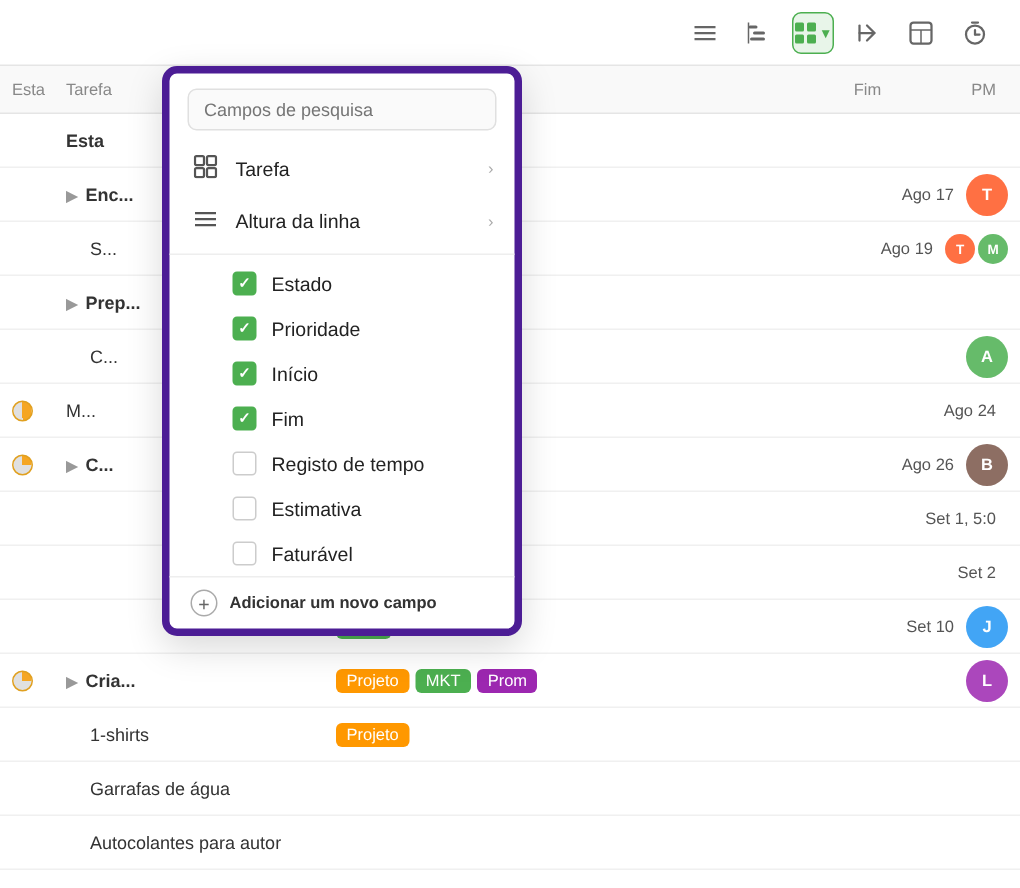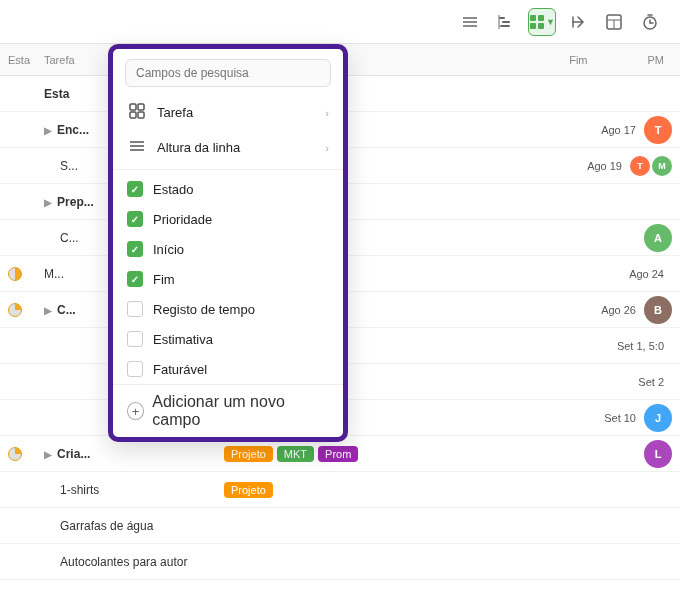--- a/index.html
+++ b/index.html
@@ -174,20 +174,21 @@
       outline: none;
       background: #fafafa;
     }
 
     .dropdown-item {
       display: flex;
       align-items: center;
       padding: 7px 14px;
       gap: 10px;
       cursor: pointer;
+      margin-left: 28px;
     }
     .checkbox {
       width: 16px;
       height: 16px;
       border: 1.5px solid #ccc;
       border-radius: 3px;
       display: flex;
       align-items: center;
       justify-content: center;
       flex-shrink: 0;
@@ -250,22 +251,23 @@
       border-radius: 50%;
       border: 1.5px solid #aaa;
       display: flex;
       align-items: center;
       justify-content: center;
       font-size: 13px;
       color: #666;
       line-height: 1;
     }
     .add-label {
-      font-size: 16px;
+      font-size: 11px;
       color: #333;
+      font-weight: bold;
     }
     .avatar-sm {
       width: 20px;
       height: 20px;
       border-radius: 50%;
       font-size: 9px;
       font-weight: bold;
       color: #fff;
       display: flex;
       align-items: center;

